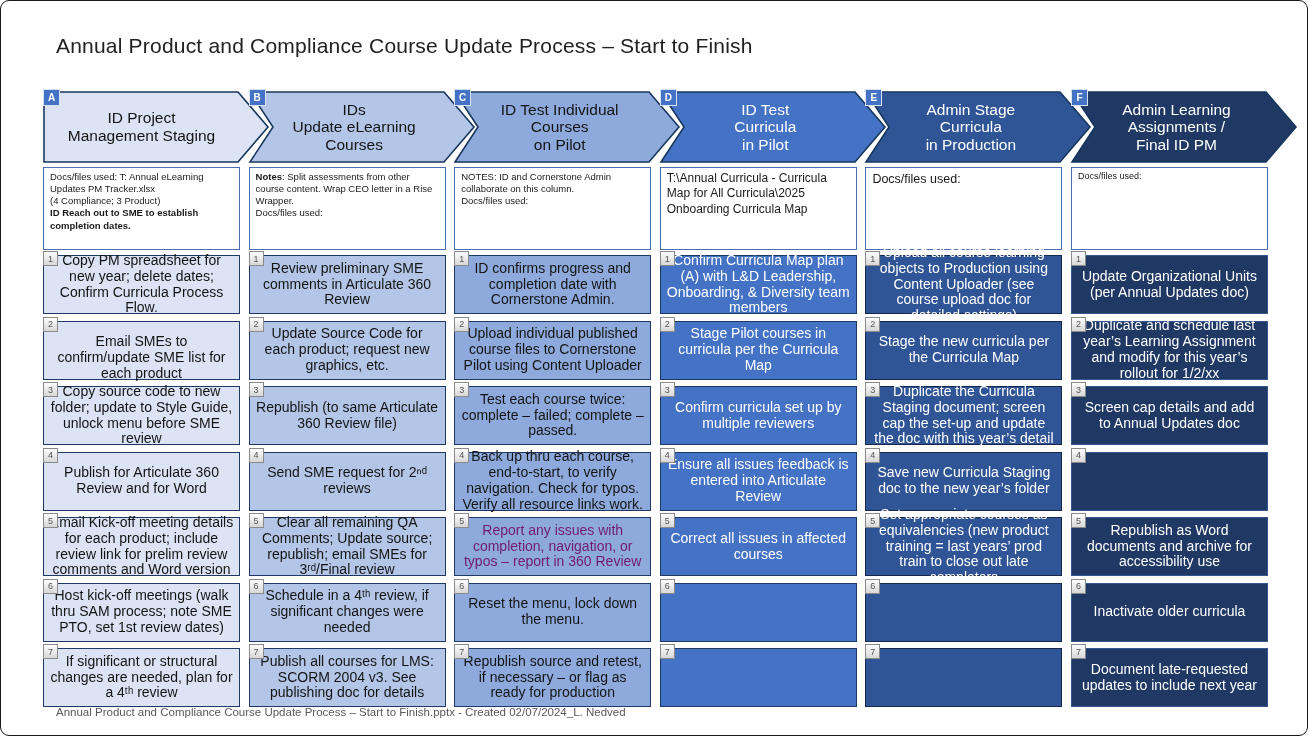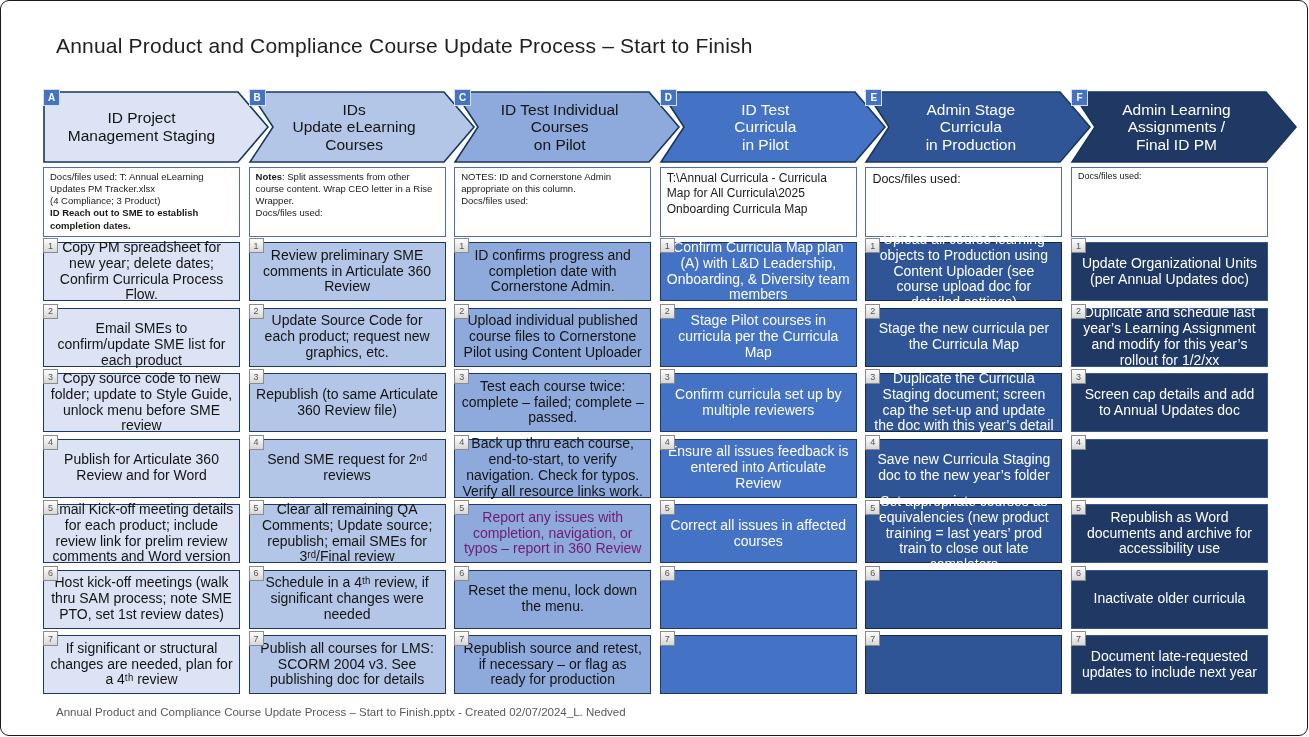--- a/index.html
+++ b/index.html
@@ -14,21 +14,21 @@
   .col{position:relative;}
   .hdr{position:relative;height:72px;margin-bottom:4px;}
   .hdr svg{position:absolute;left:0;top:0;overflow:visible;}
   .hlbl{position:absolute;left:0;top:0;width:197px;height:72px;display:flex;align-items:center;
     justify-content:center;text-align:center;font-size:15.5px;line-height:1.14;
     white-space:pre-line;z-index:2;}
   .hlbl.shift{padding-left:14px;box-sizing:border-box;}
   .letter{position:absolute;top:-2px;left:0;width:15px;height:15px;background:#4472c4;
     border:1px solid #d9e2f3;color:#fff;font-size:10px;font-weight:700;display:flex;
     align-items:center;justify-content:center;z-index:3;}
-  .notes{height:70px;margin-bottom:5px;background:#fff;border:1.2px solid #4a6db3;
+  .notes{height:83px;margin-bottom:5px;background:#fff;border:1.2px solid #4a6db3;
     padding:3px 6px;color:#1a1a1a;line-height:1.28;overflow:hidden;box-sizing:border-box;
     text-align:left;}
   .steps{display:flex;flex-direction:column;gap:6.5px;}
   .step{position:relative;height:59px;border:1.5px solid #1f3864;box-sizing:border-box;
     display:flex;align-items:center;justify-content:center;padding:2px 5px;}
   .stxt{font-size:14px;line-height:1.13;text-align:center;}
   .num{position:absolute;top:-5px;left:-1px;width:13px;height:13px;
     background:linear-gradient(#fefefe,#d7d7d7);border:1px solid #8a8a8a;color:#555;
     font-size:9px;display:flex;align-items:center;justify-content:center;z-index:2;}
   .footer{position:absolute;left:55px;top:705px;font-size:11.5px;color:#595959;}
@@ -133,21 +133,21 @@
         <div class="hdr">
           <svg width="227" height="72">
             <polygon points="1,1 195,1 225,36 195,71 1,71 24,36" fill="#8eaadc" stroke="#17375e" stroke-width="1.6"></polygon>
           </svg>
           <div class="letter" style="background: rgb(68, 114, 196);">C</div>
           <div class="hlbl shift" style="color: rgb(20, 20, 20);">ID Test Individual
 Courses
 on Pilot</div>
         </div>
         <div class="notes" style="font-size: 9.5px; border-color: rgb(74, 109, 179);">
-          <div><span>NOTES: ID and Cornerstone Admin appropriate on this column.</span></div>
+          <div><span>NOTES: ID and Cornerstone Admin collaborate on this column.</span></div>
           <div><span>Docs/files used:</span></div>
         </div>
         <div class="steps">
           <div class="step" style="background: rgb(142, 170, 220); border-color: rgb(31, 56, 100);">
             <div class="num">1</div>
             <span class="stxt" style="color: rgb(20, 20, 20);">ID confirms progress and completion date with Cornerstone Admin.</span>
           </div>
           <div class="step" style="background: rgb(142, 170, 220); border-color: rgb(31, 56, 100);">
             <div class="num">2</div>
             <span class="stxt" style="color: rgb(20, 20, 20);">Upload individual published course files to Cornerstone Pilot using Content Uploader</span>

